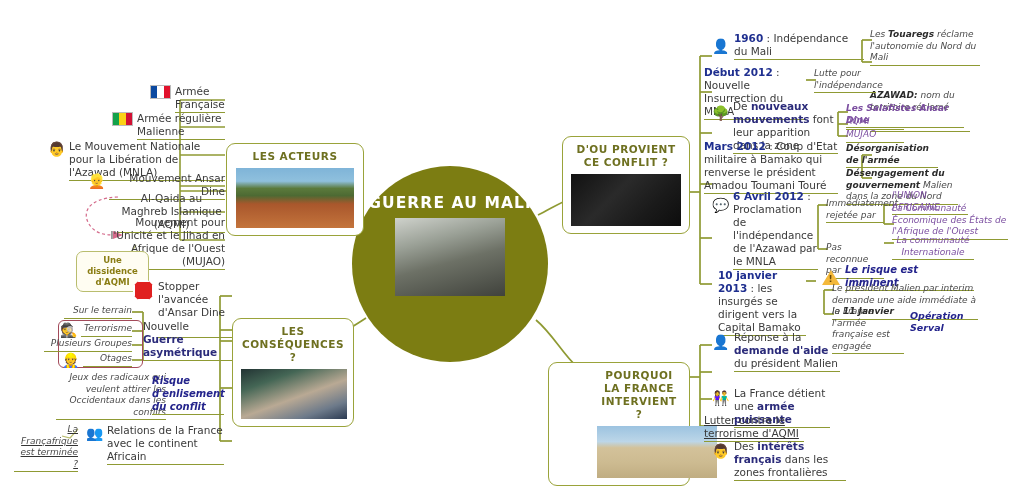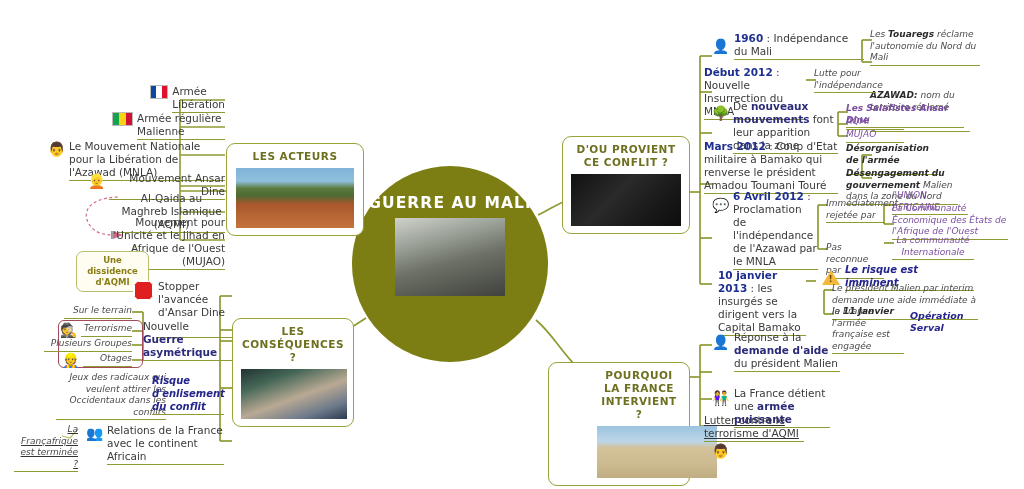--- a/index.html
+++ b/index.html
@@ -175,21 +175,21 @@
   </div>
 
   <div class="topic" style="left:548px;top:362px;width:142px;padding-left:48px;">
     <div class="tlabel">POURQUOI LA FRANCE INTERVIENT ?</div>
     <div class="timg img-pourquoi" style="width:120px;height:52px;"></div>
   </div>
 
   <div class="node" style="left:150px;top:85px;width:75px;">
     <div style="display:flex;align-items:flex-start;gap:4px;">
       <span class="flagfr"></span>
-      <span class="txt ul" style="flex:1;padding-bottom:1px;">Armée Libération</span>
+      <span class="txt ul" style="flex:1;padding-bottom:1px;">Armée Française</span>
     </div>
   </div>
 
   <div class="node" style="left:112px;top:112px;width:113px;">
     <div style="display:flex;align-items:flex-start;gap:4px;">
       <span class="flagml"></span>
       <span class="txt ul" style="flex:1;padding-bottom:1px;">Armée régulière Malienne</span>
     </div>
   </div>
 
@@ -339,21 +339,21 @@
     <div class="ital ul purple" style="padding-bottom:1px;">MUJAO</div>
   </div>
 
   <div class="node" style="left:704px;top:140px;width:134px;">
     <div class="txt ul" style="padding-bottom:1px;">
       <span class="dateb">Mars 2012</span><span> : </span><span>Coup d'Etat militaire à Bamako qui renverse le président Amadou Toumani Touré</span>
     </div>
   </div>
 
   <div class="node" style="left:846px;top:143px;width:92px;">
-    <div class="ital ul" style="padding-bottom:8px;font-weight:bold;">
+    <div class="ital ul" style="padding-bottom:1px;font-weight:bold;">
       <b>Désorganisation de l'armée</b>
     </div>
   </div>
   <div class="node" style="left:846px;top:168px;width:112px;">
     <div class="ital ul" style="padding-bottom:1px;">
       <b>Désengagement du gouvernement</b><span> Malien dans la zone du Nord</span>
     </div>
   </div>
 
   <div class="node" style="left:712px;top:190px;width:106px;">
@@ -443,16 +443,19 @@
 
   <div class="node" style="left:704px;top:414px;width:100px;text-decoration:underline;">
     <div class="txt ul" style="padding-bottom:1px;">Lutter contre le terrorisme d'AQMI</div>
   </div>
 
   <div class="node" style="left:712px;top:440px;width:134px;">
     <div style="display:flex;align-items:flex-start;gap:4px;">
       <span class="ic" style="position:relative;top:2px;">
           <span>👨</span>
         </span>
+      <span class="txt ul" style="flex:1;padding-bottom:1px;">
+        <span>Des </span><b>intérêts français</b><span> dans les zones frontalières</span>
+      </span>
     </div>
   </div>
 
 </div>
 
 </body></html>

